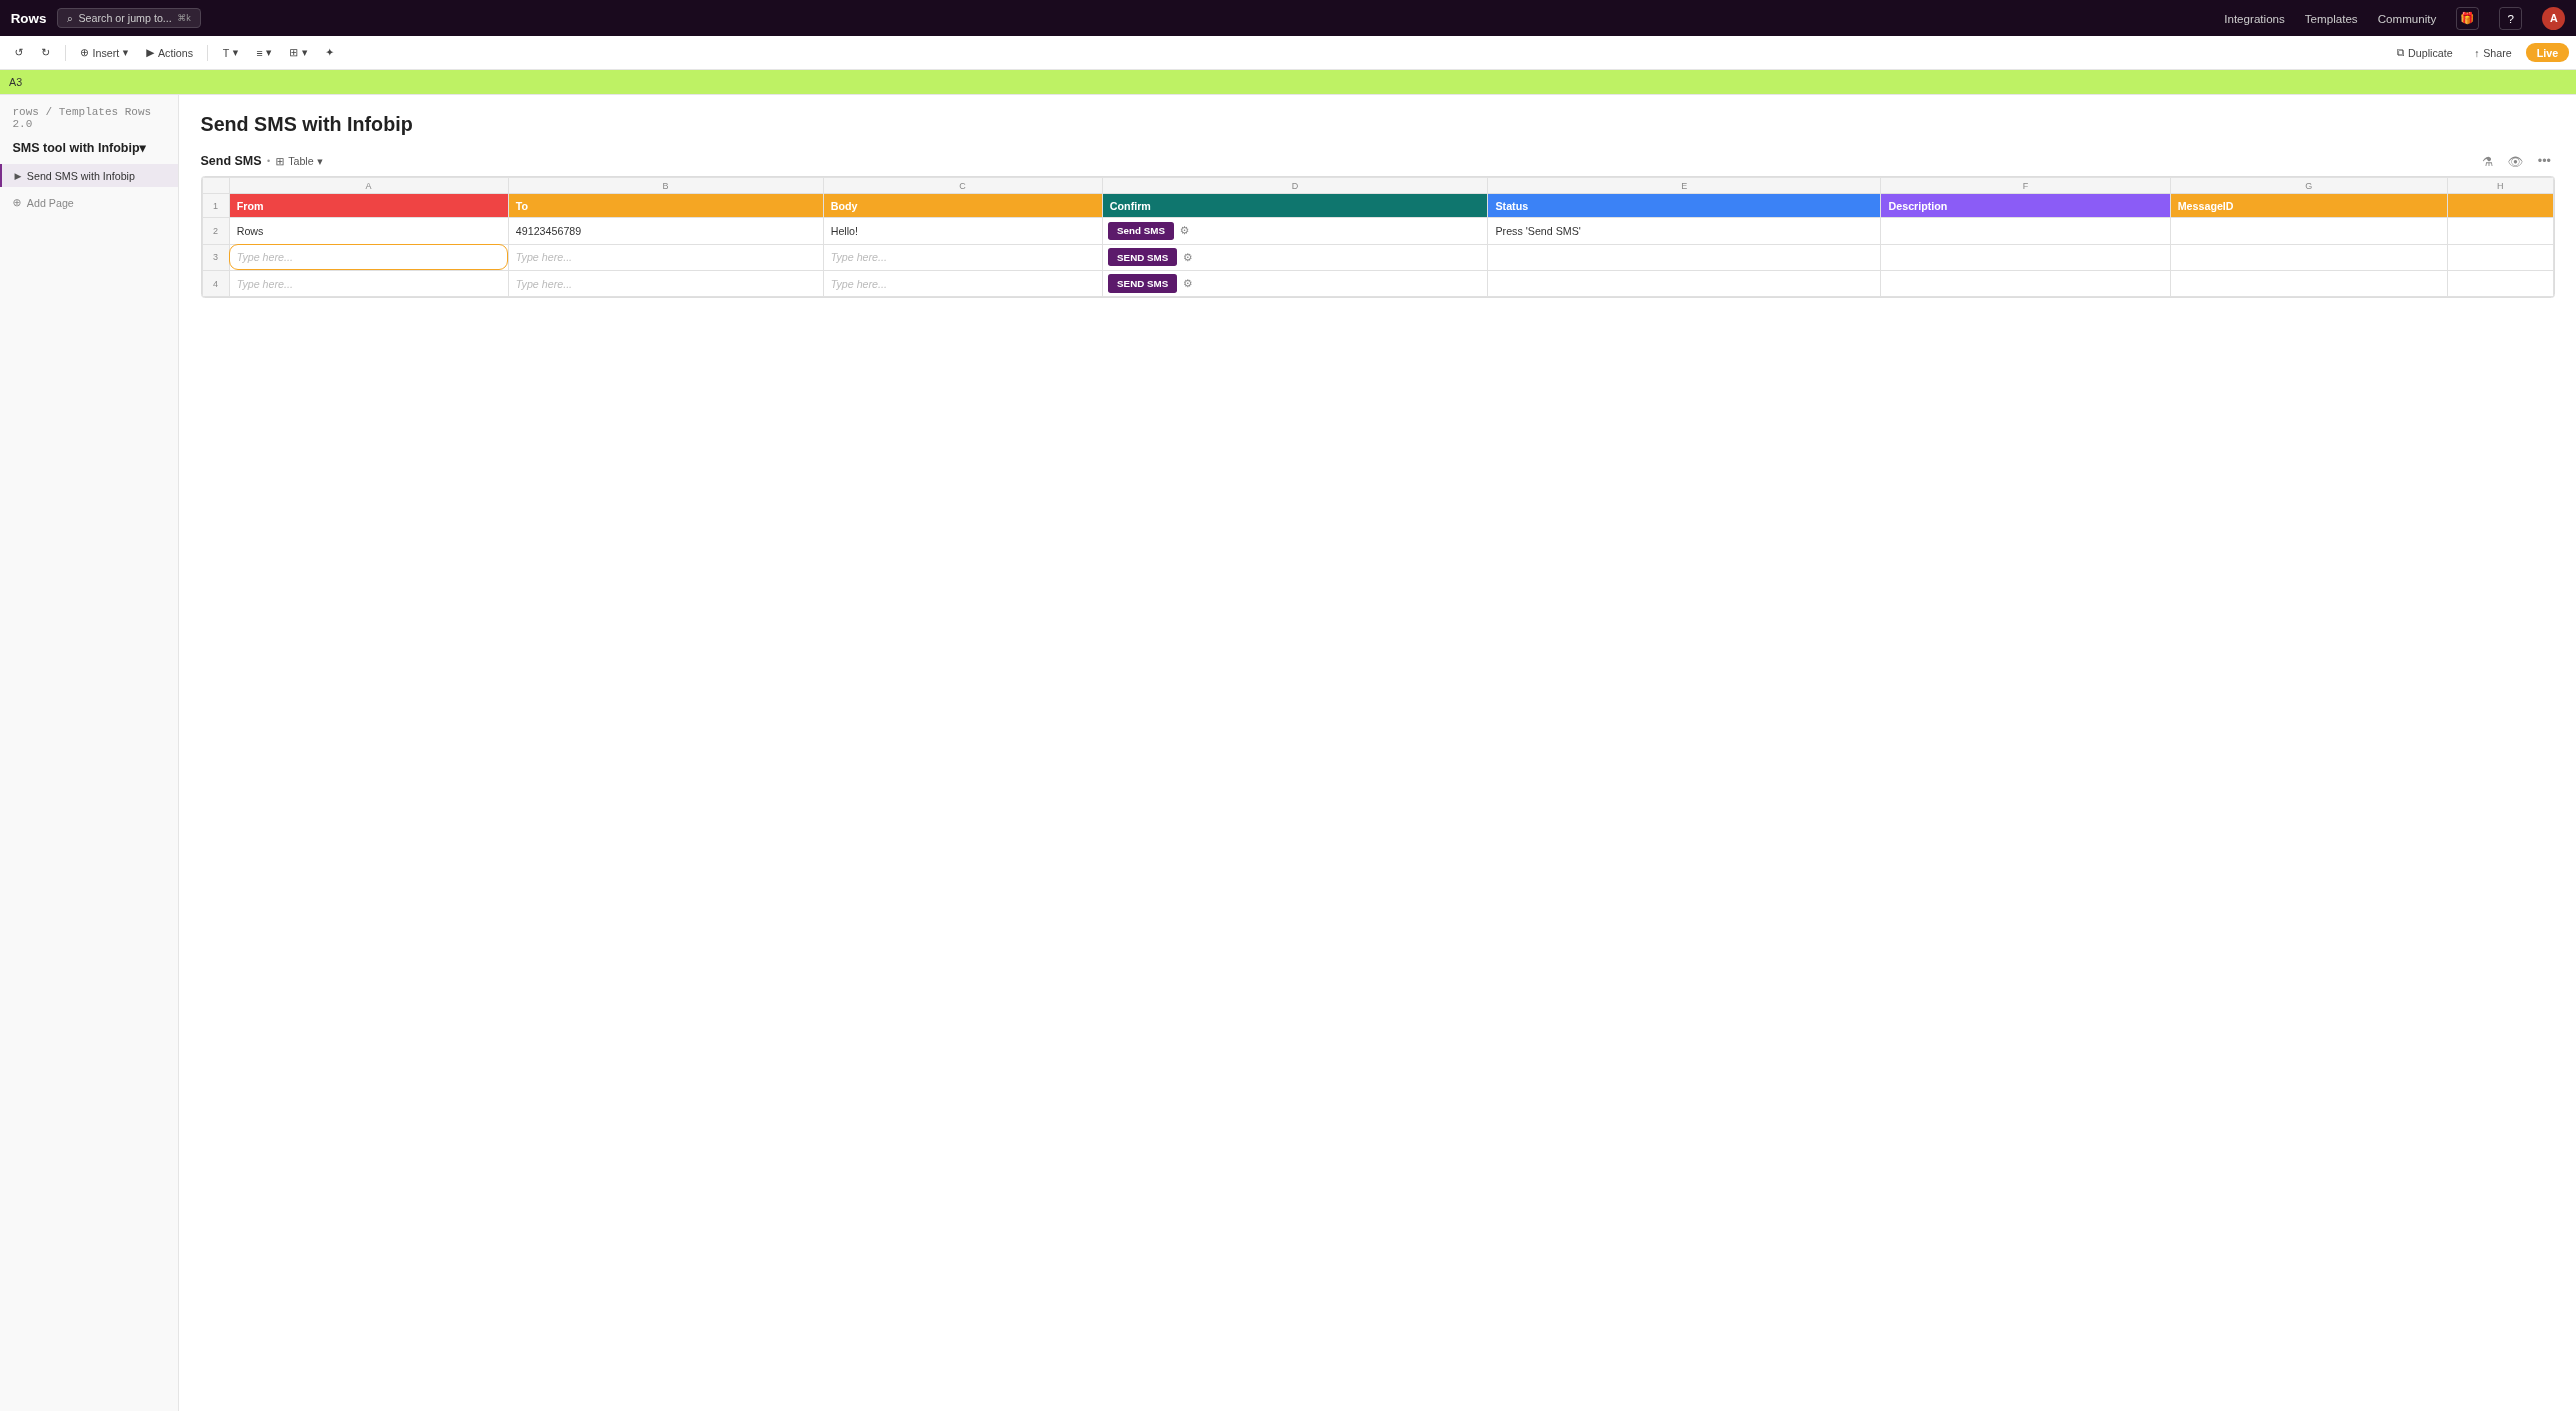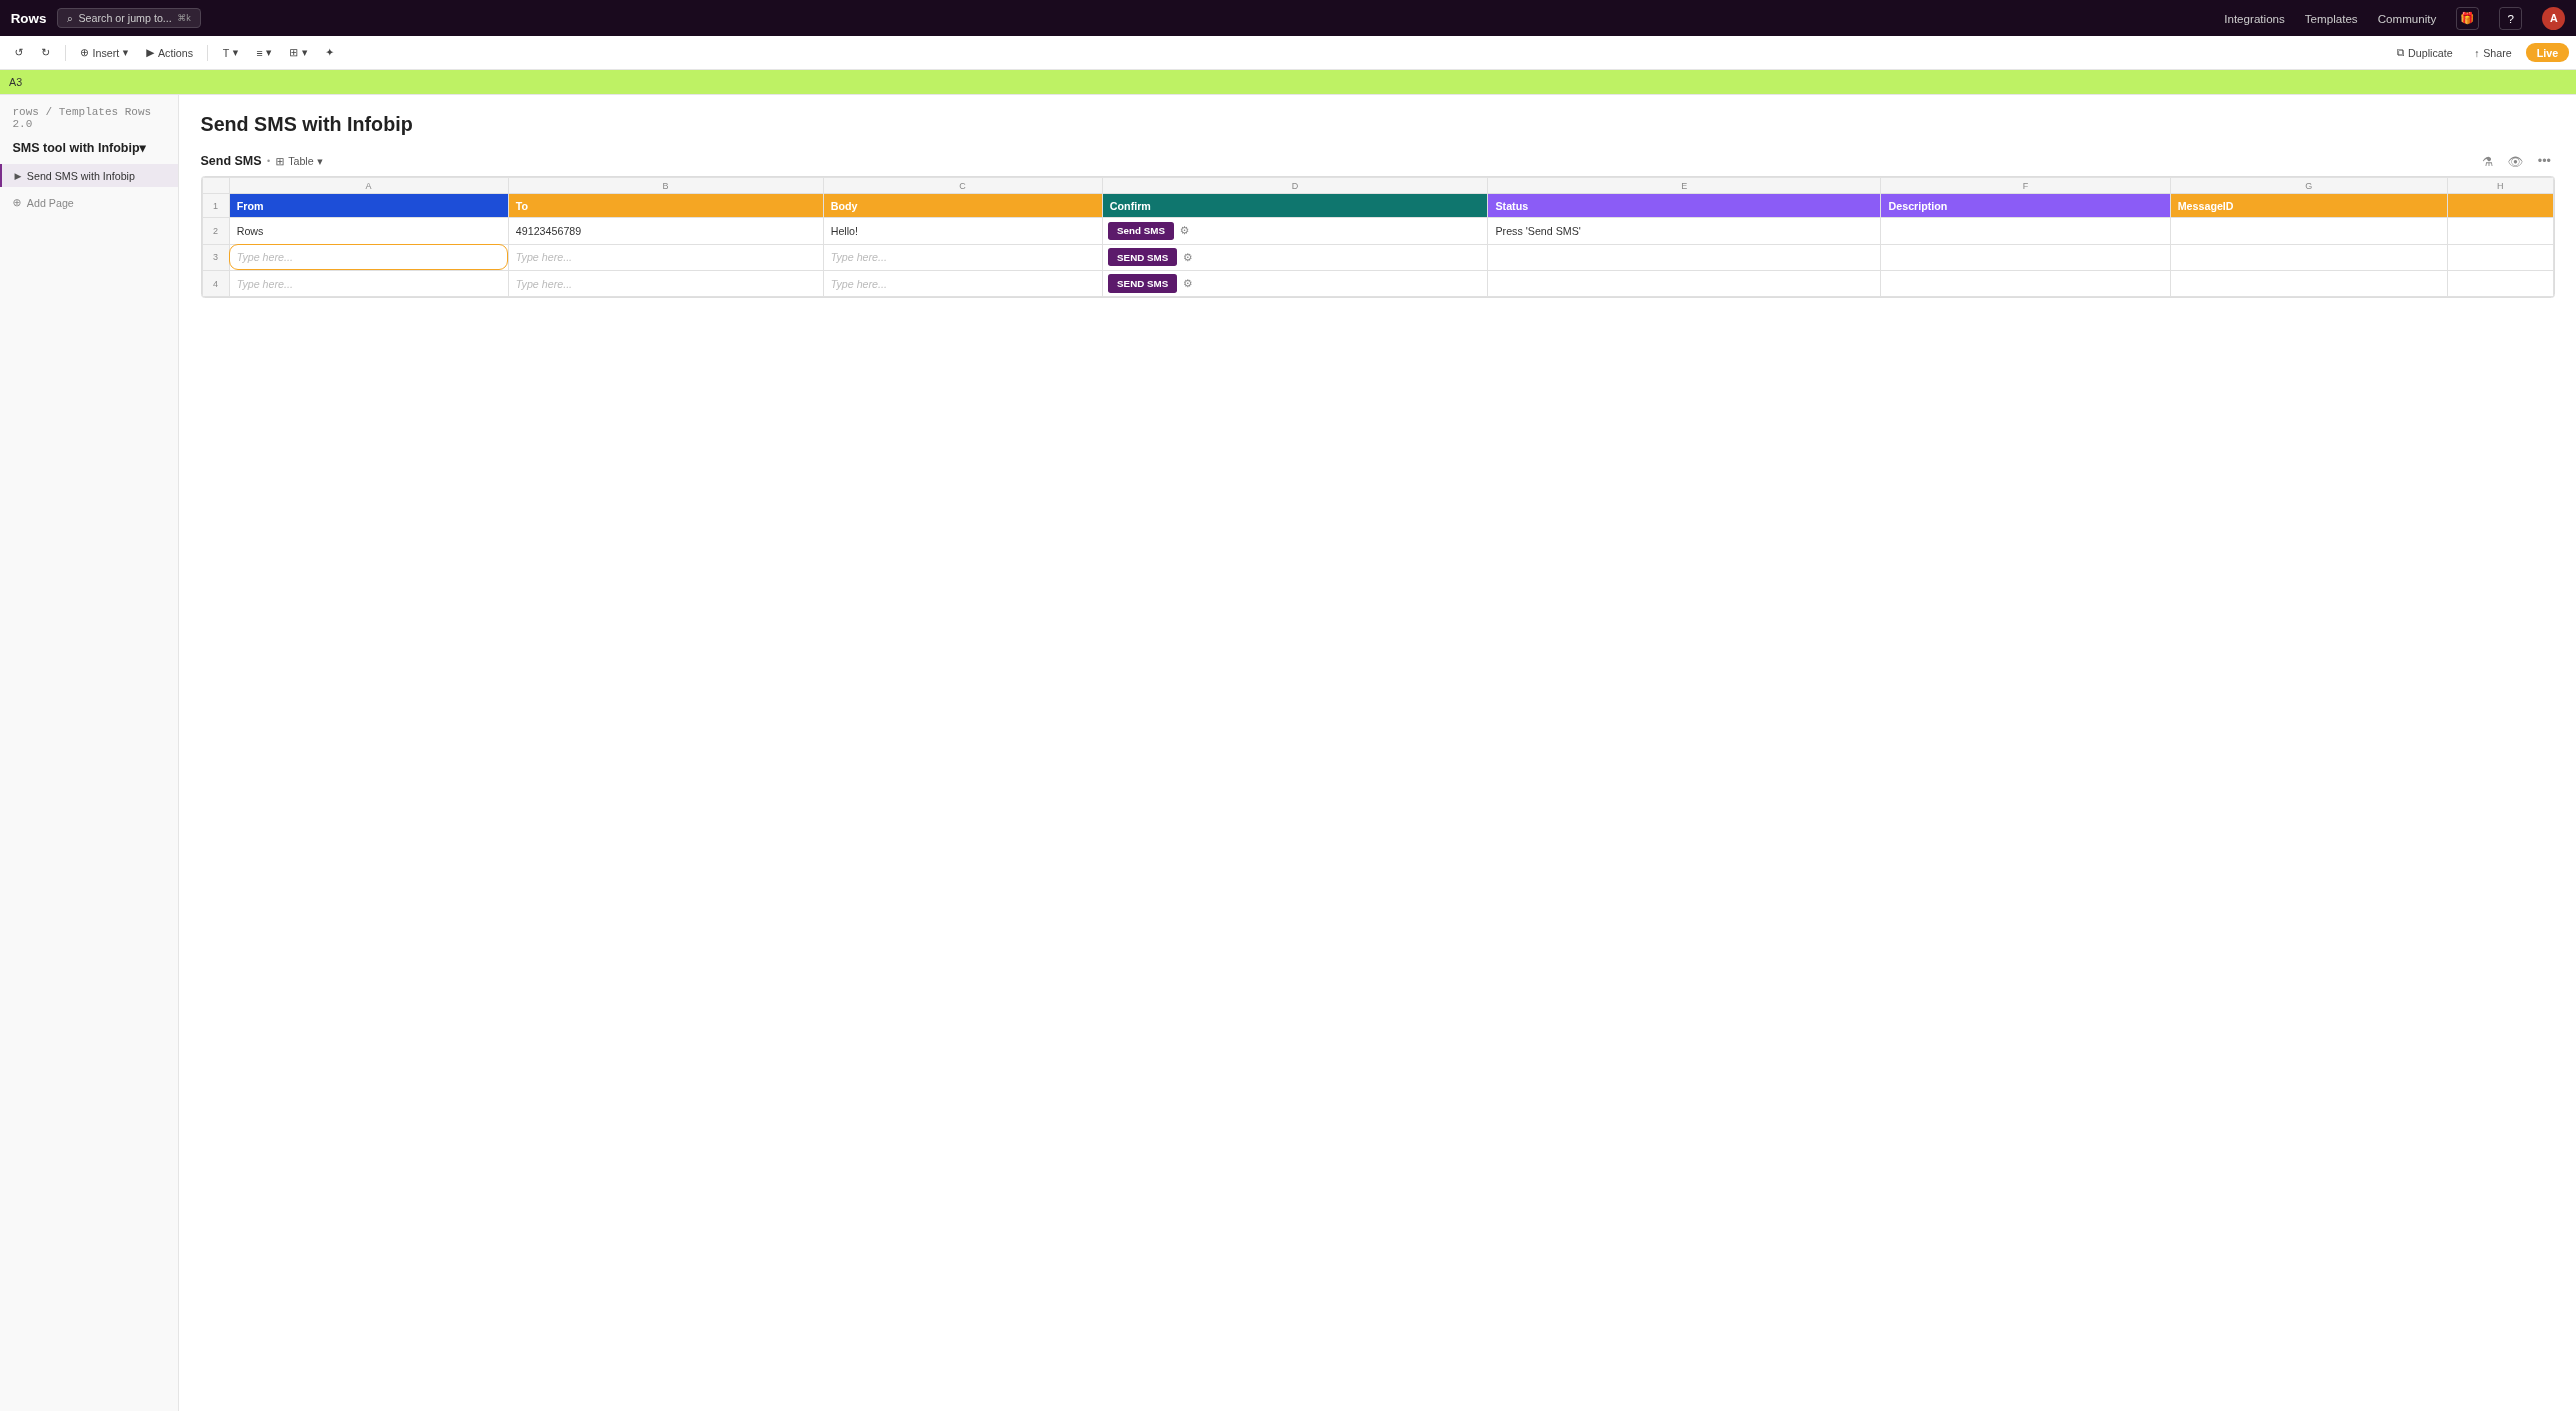--- a/index.html
+++ b/index.html
@@ -186,25 +186,25 @@
       border: 0.9px solid #e0e0e0;
     }
 
     .header-cell {
       font-weight: 600;
       padding: 5.4px 7.2px;
       border: 0.9px solid #e0e0e0;
       color: #222;
       white-space: nowrap;
     }
-    .header-cell.col-a { background: #1d4ed8; color: #fff; }
+    .header-cell.col-a { background: #ef4444; color: #fff; }
     .header-cell.col-b { background: #f5a623; color: #fff; }
     .header-cell.col-c { background: #f5a623; color: #fff; }
     .header-cell.col-d { background: #0f766e; color: #fff; }
-    .header-cell.col-e { background: #8b5cf6; color: #fff; }
+    .header-cell.col-e { background: #3b82f6; color: #fff; }
     .header-cell.col-f { background: #8b5cf6; color: #fff; margin-left: 32px; }
     .header-cell.col-g { background: #f5a623; color: #fff; }
     .header-cell.col-h { background: #f5a623; color: #fff; }
 
     .row-num {
       background: #f5f5f5;
       text-align: center;
       font-size: 9px;
       color: #888;
       padding: 0 5.4px;

